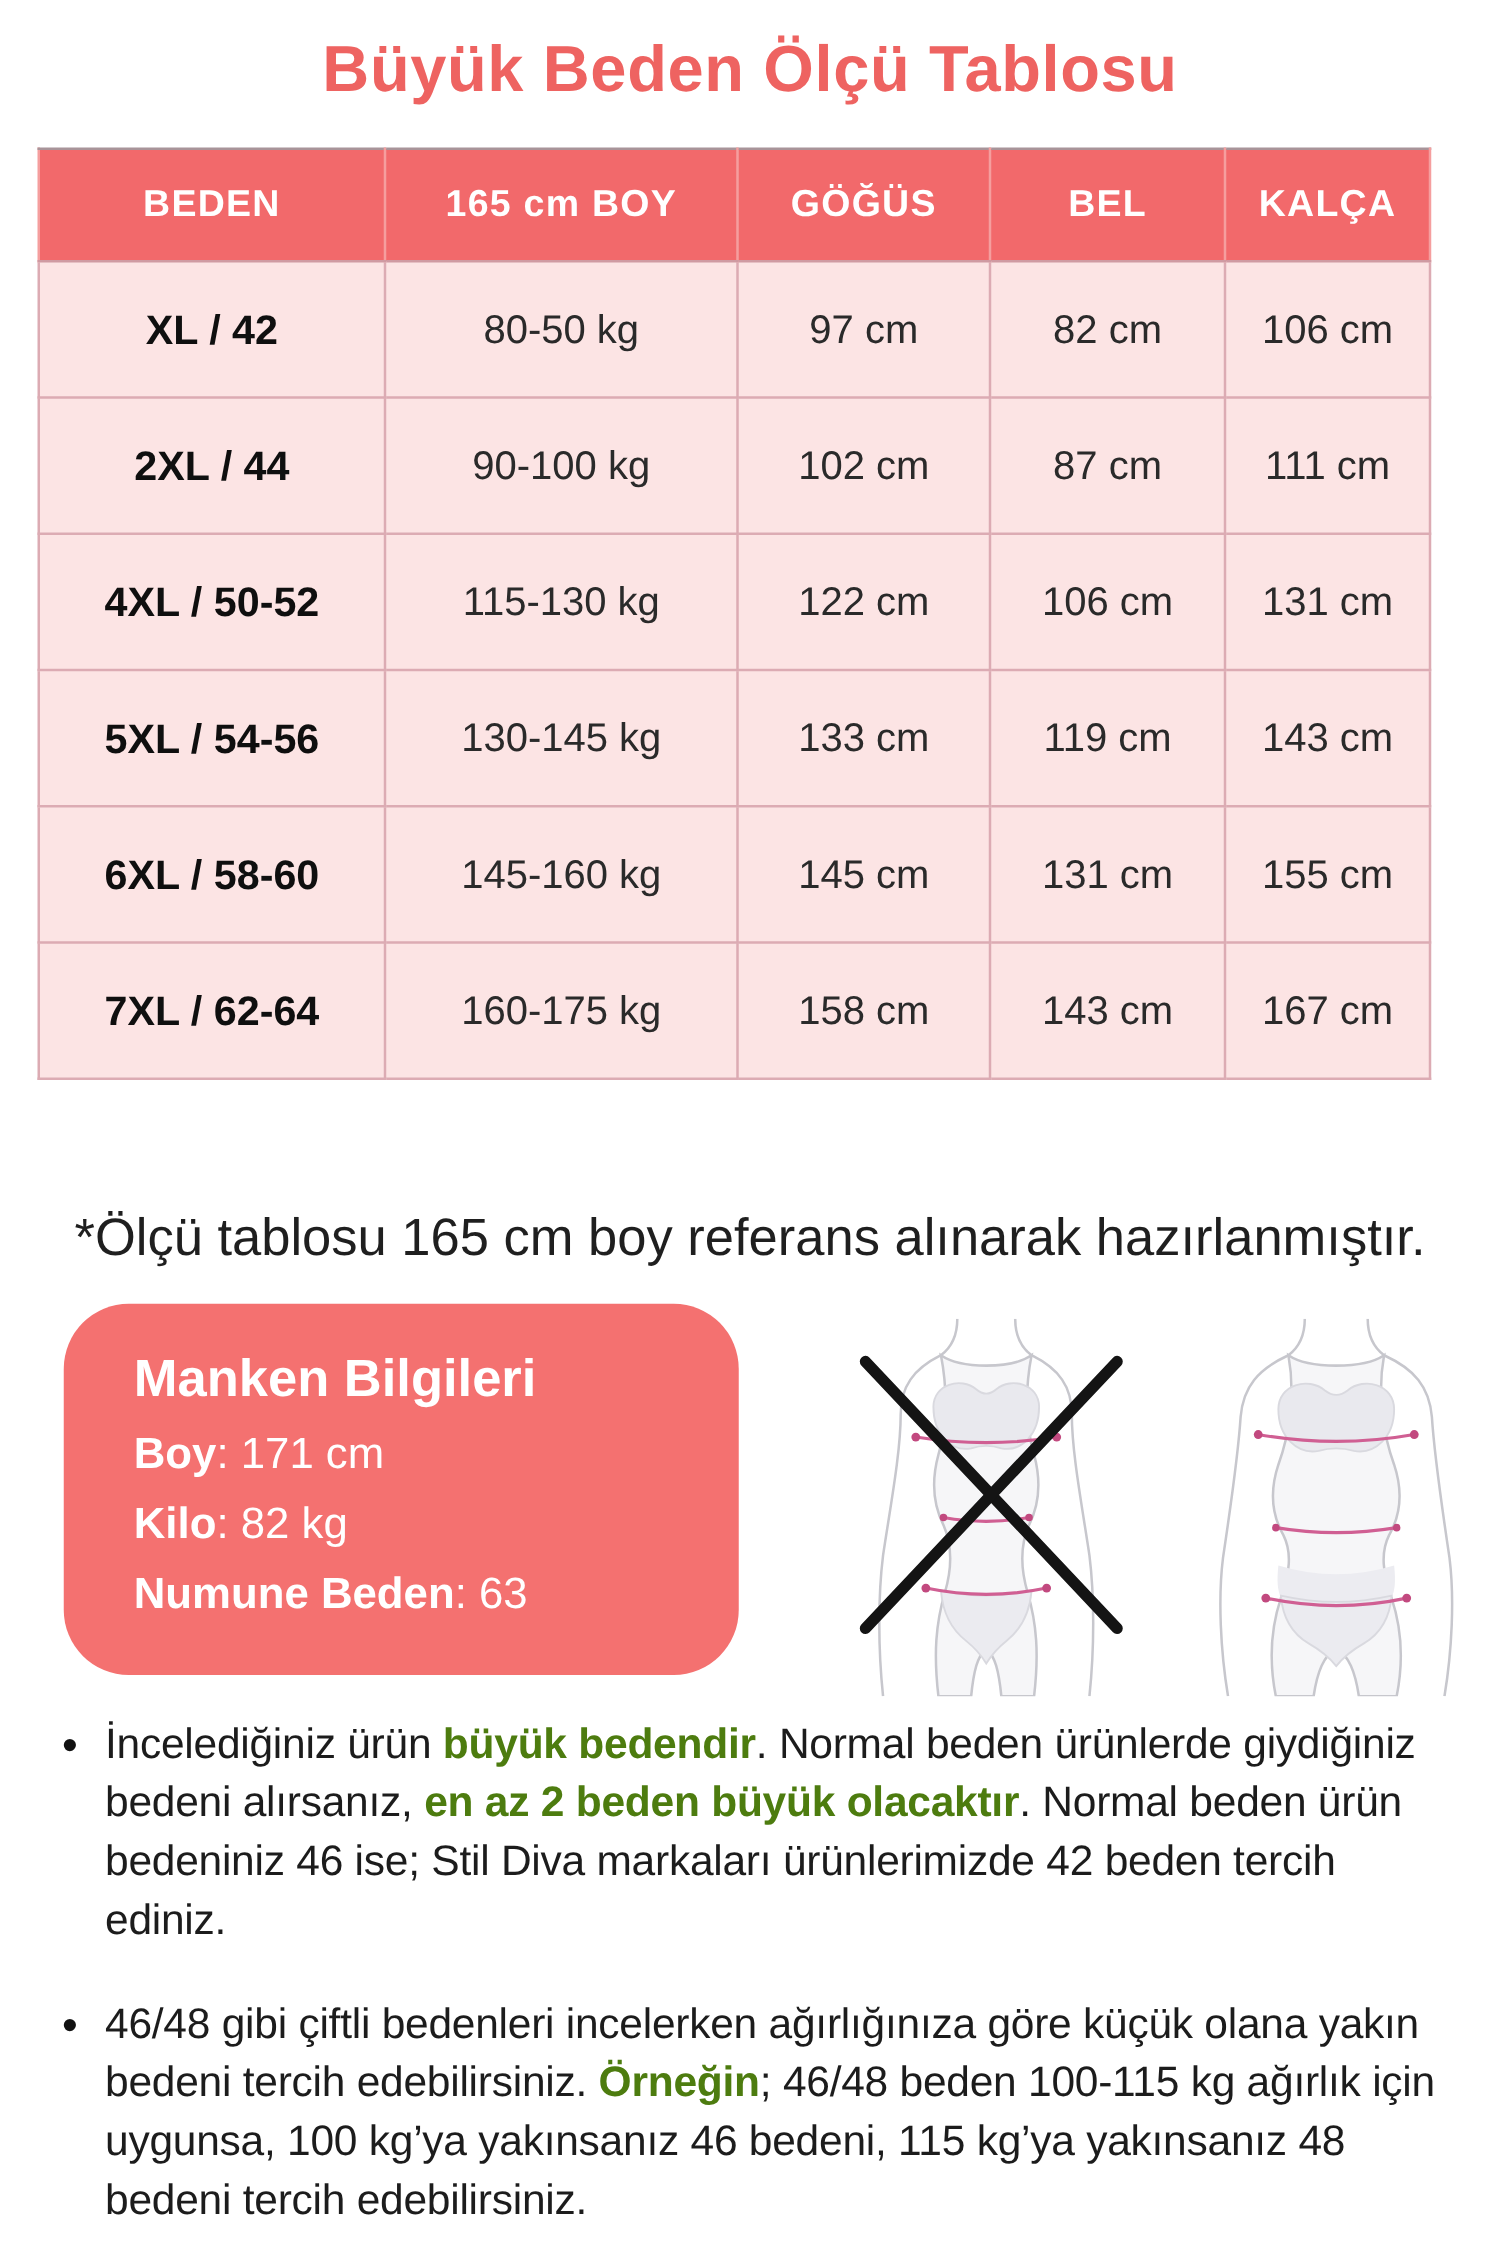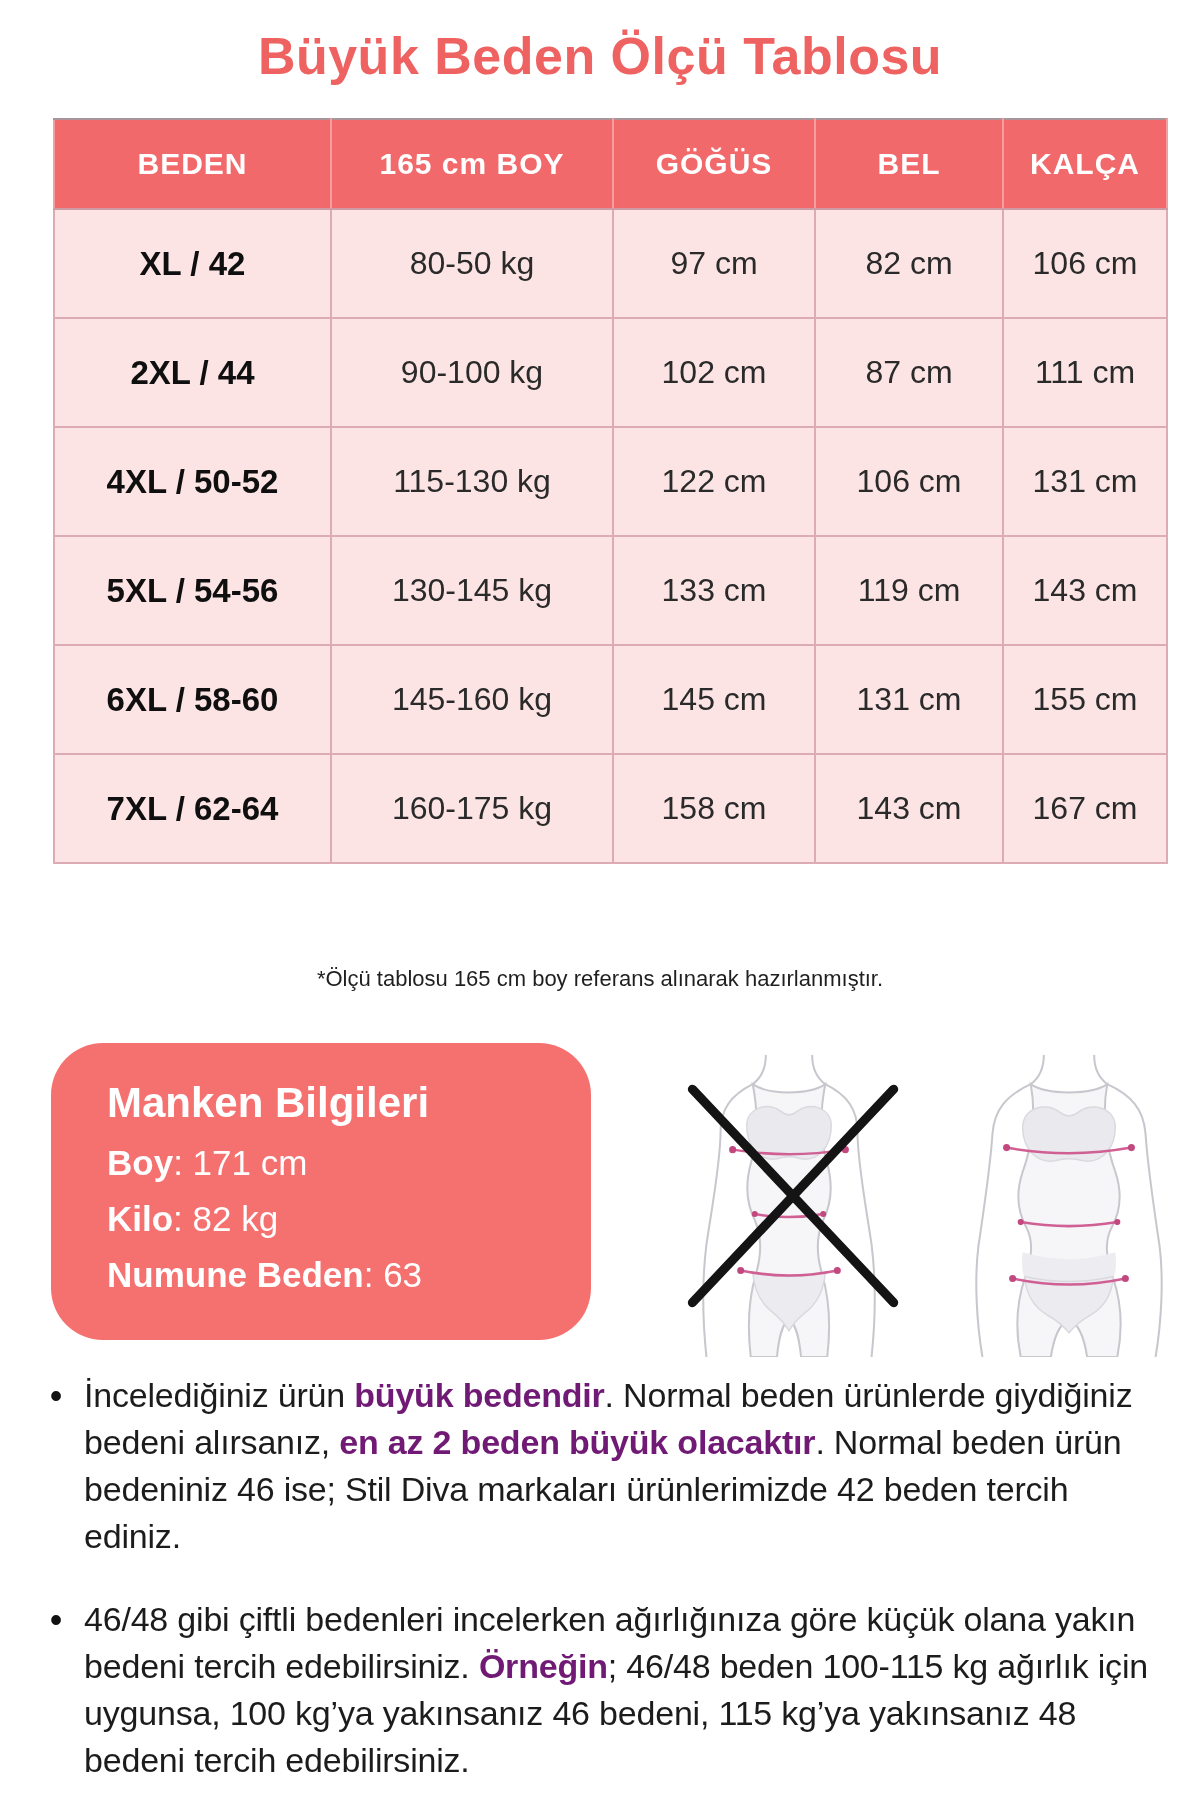--- a/index.html
+++ b/index.html
@@ -12,21 +12,21 @@
 
   
   .page-title {
     position:absolute; top:26px; left:0; width:1200px;
     text-align:center; font-size:52px; font-weight:bold;
     color:#ee6361; letter-spacing:0.5px;
   }
 
   
   table.size-table {
-    position:absolute; left:53px; top:118px; width:1113px;
+    position:absolute; left:30px; top:118px; width:1113px;
     border-collapse:collapse; table-layout:fixed;
     border:2px solid #c4b5fd;
   }
   .size-table col.c0 { width:277px; }
   .size-table col.c1 { width:282px; }
   .size-table col.c2 { width:202px; }
   .size-table col.c3 { width:188px; }
   .size-table col.c4 { width:164px; }
   .size-table th {
     height:90px; background:#f2696b; color:#ffffff;
@@ -39,21 +39,21 @@
     height:109px; background:#fce4e4;
     text-align:center; vertical-align:middle;
     font-size:32px; color:#2a2a2a;
     border:2px solid #dcabb3;
   }
   .size-table td.c0 { font-weight:bold; font-size:33px; color:#0f0f0f; }
 
   
   .footnote {
     position:absolute; top:966px; left:0; width:1200px;
-    text-align:center; font-size:22px; color:#1f1f1f;
+    text-align:center; font-size:42px; color:#1f1f1f;
   }
 
   
   .model-box {
     position:absolute; left:51px; top:1043px; width:540px; height:297px;
     background:#f47170; border-radius:52px;
     padding:36px 36px 0 56px; color:#ffffff;
   }
   .model-title { font-size:42px; font-weight:bold; }
   .model-line  { margin-top:16px; font-size:35px; }
@@ -68,21 +68,21 @@
   .bullets { position:absolute; left:28px; top:1372px; width:1140px; }
   .bullet  { display:flex; margin-bottom:36px; }
   .bullet .dot {
     flex:0 0 56px; font-size:36px; line-height:47px;
     text-align:center; color:#111111;
   }
   .bullet p {
     font-size:34px; line-height:47px; color:#1c1c1c;
     letter-spacing:-0.2px;
   }
-  .bullet strong { font-weight:bold; color:#701a75; }
+  .bullet strong { font-weight:bold; color:#4d7c0f; }
 </style>
 </head>
 <body>
 
 <div id="canvas">
 
   <div class="page-title">Büyük Beden Ölçü Tablosu</div>
 
   <table class="size-table">
     <colgroup>

